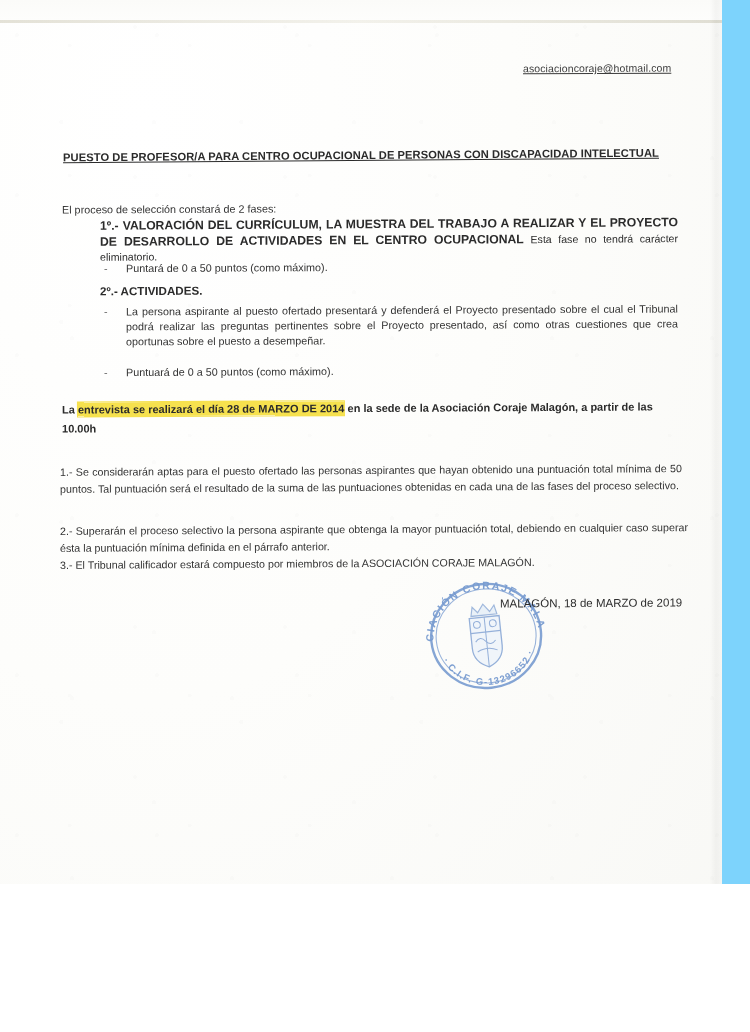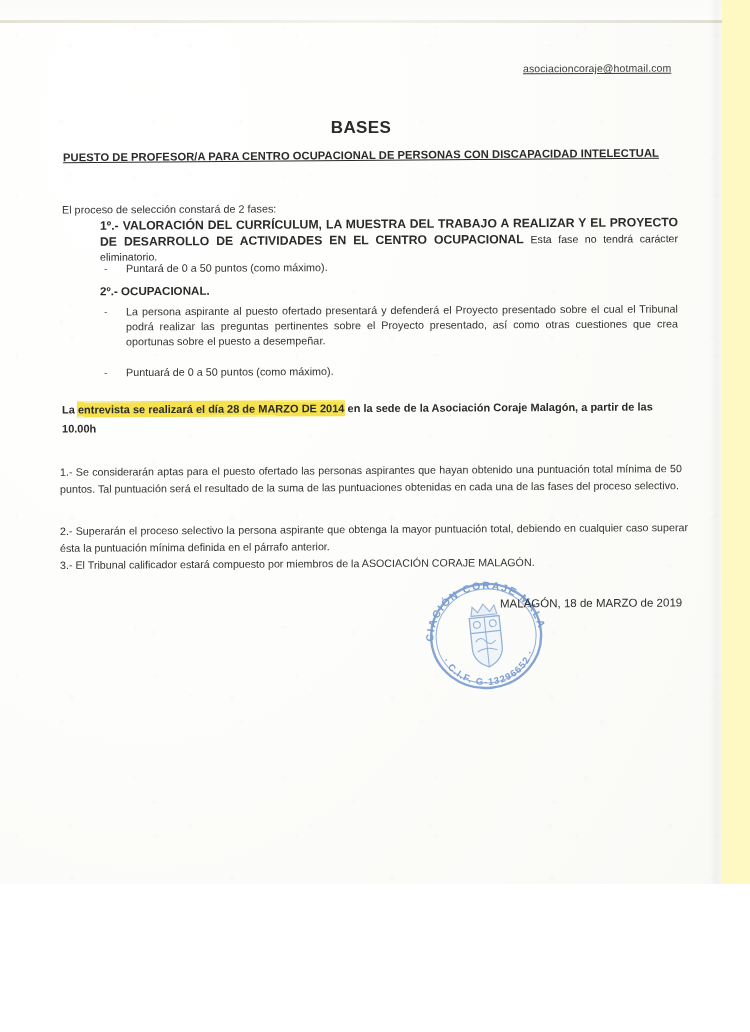--- a/index.html
+++ b/index.html
@@ -8,21 +8,21 @@
     background: #ffffff;
   }
   body {
     font-family: "Liberation Sans", sans-serif;
   }
   .page {
     position: relative;
     width: 750px;
     height: 884px;
     overflow: hidden;
-    background: #fef9c3;
+    background: #7dd3fc;
   }
   
   .paper {
     position: absolute;
     left: 0;
     top: 0;
     width: 722px;
     height: 1032px;
     background:
       radial-gradient(ellipse at 20% 12%, #ffffff 0%, #fdfdfb 45%, #f8f8f5 100%);
@@ -215,37 +215,36 @@
 <div class="page">
   <div class="paper">
     <div class="paper-texture"></div>
   </div>
   <div class="scan-band2"></div>
   <div class="scan-band"></div>
   <div class="paper-edge"></div>
 
   <div class="email">asociacioncoraje@hotmail.com</div>
 
-  <div class="doc-title">BASES</div>
 
   <div class="doc-subtitle">PUESTO DE PROFESOR/A PARA CENTRO OCUPACIONAL DE PERSONAS CON DISCAPACIDAD INTELECTUAL</div>
 
   <div class="intro">El proceso de selección constará de 2 fases:</div>
 
   <div class="phase1">
     <span>1º.- VALORACIÓN DEL CURRÍCULUM, LA MUESTRA DEL TRABAJO A REALIZAR Y EL PROYECTO DE DESARROLLO DE ACTIVIDADES EN EL CENTRO OCUPACIONAL</span>
     <span class="normal">Esta fase no tendrá carácter eliminatorio.</span>
   </div>
 
   <div class="bullet-row" id="bullet-1">
     <span class="dash">-</span>
     <span class="btext">Puntará de 0 a 50 puntos (como máximo).</span>
   </div>
 
-  <div class="phase2-head">2º.- OCUPACIONAL.</div>
+  <div class="phase2-head">2º.- ACTIVIDADES.</div>
 
   <div class="bullet-row" id="bullet-2">
     <span class="dash">-</span>
     <span class="btext">La persona aspirante al puesto ofertado presentará y defenderá el Proyecto presentado sobre el cual el Tribunal podrá realizar las preguntas pertinentes sobre el Proyecto presentado, así como otras cuestiones que crea oportunas sobre el puesto a desempeñar.</span>
   </div>
 
   <div class="bullet-row" id="bullet-3">
     <span class="dash">-</span>
     <span class="btext">Puntuará de 0 a 50 puntos (como máximo).</span>
   </div>

